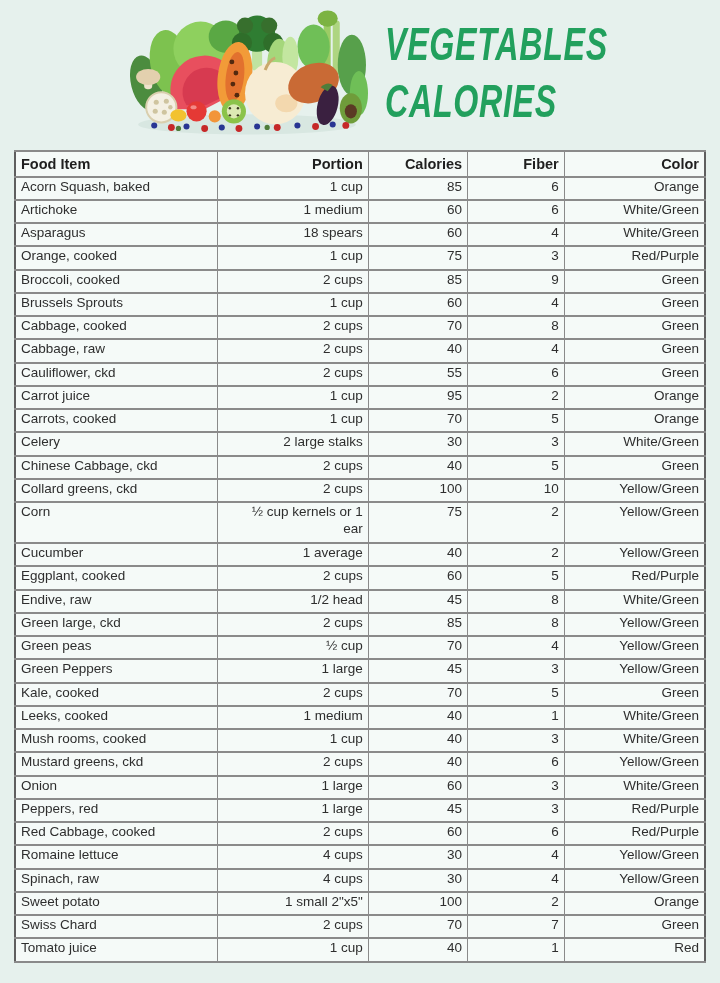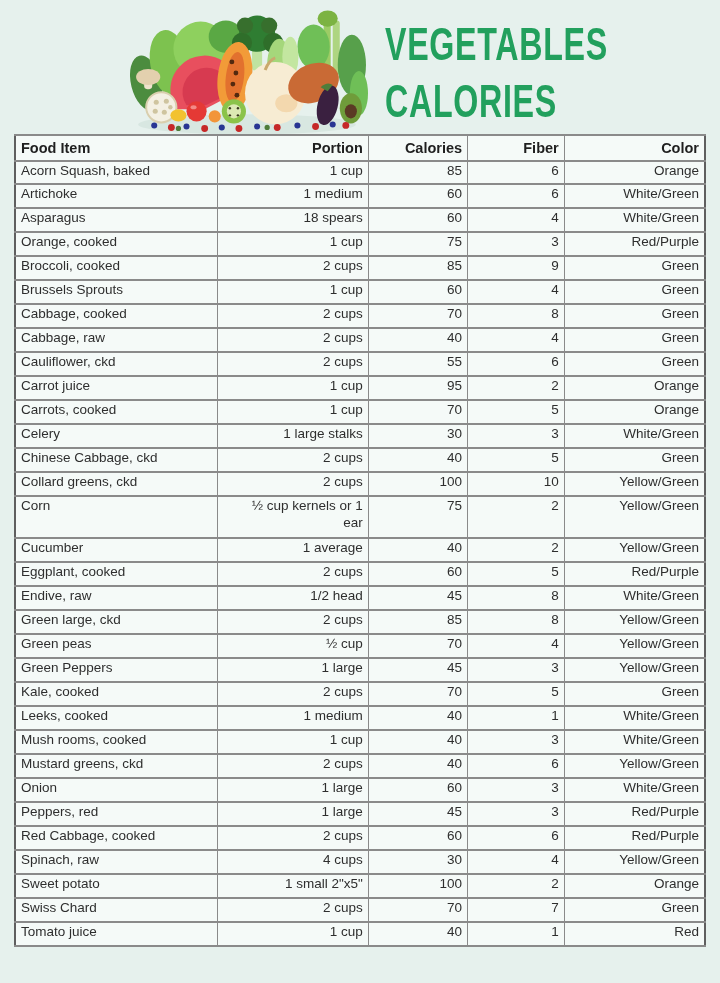--- a/index.html
+++ b/index.html
@@ -17,20 +17,21 @@
     width: 720px;
     height: 983px;
     background: #e6f1ed;
   }
   
   .hero {
     position: absolute;
     top: 0; left: 0;
     width: 664px;
     height: 150px;
+    font-style: italic;
   }
   .veg-illustration {
     position: absolute;
     left: 126px;
     top: 6px;
     width: 242px;
     height: 132px;
   }
   .title-block {
     position: absolute;
@@ -44,21 +45,21 @@
     font-size: 46px;
     line-height: 57px;
     font-weight: bold;
     letter-spacing: 1px;
     color: #22a05d;
   }
   
   table.cal-table {
     position: absolute;
     left: 14px;
-    top: 134px;
+    top: 150px;
     width: 692px;
     height: 813px;
     border-collapse: collapse;
     table-layout: fixed;
     background: #f5faf8;
     border: 2px solid #5f5f5f;
   }
   table.cal-table col.c0 { width: 29.3%; }
   table.cal-table col.c1 { width: 21.9%; }
   table.cal-table col.c2 { width: 14.4%; }
@@ -277,21 +278,21 @@
         </tr>
         <tr>
           <td class="al">Carrots, cooked</td>
           <td class="ar">1 cup</td>
           <td class="ar">70</td>
           <td class="ar">5</td>
           <td class="ar">Orange</td>
         </tr>
         <tr>
           <td class="al">Celery</td>
-          <td class="ar">1 large stalks</td>
+          <td class="ar">2 large stalks</td>
           <td class="ar">30</td>
           <td class="ar">3</td>
           <td class="ar">White/Green</td>
         </tr>
         <tr>
           <td class="al">Chinese Cabbage, ckd</td>
           <td class="ar">2 cups</td>
           <td class="ar">40</td>
           <td class="ar">5</td>
           <td class="ar">Green</td>
@@ -396,20 +397,27 @@
           <td class="ar">Red/Purple</td>
         </tr>
         <tr>
           <td class="al">Red Cabbage, cooked</td>
           <td class="ar">2 cups</td>
           <td class="ar">60</td>
           <td class="ar">6</td>
           <td class="ar">Red/Purple</td>
         </tr>
         <tr>
+          <td class="al">Romaine lettuce</td>
+          <td class="ar">4 cups</td>
+          <td class="ar">30</td>
+          <td class="ar">4</td>
+          <td class="ar">Yellow/Green</td>
+        </tr>
+        <tr>
           <td class="al">Spinach, raw</td>
           <td class="ar">4 cups</td>
           <td class="ar">30</td>
           <td class="ar">4</td>
           <td class="ar">Yellow/Green</td>
         </tr>
         <tr>
           <td class="al">Sweet potato</td>
           <td class="ar">1 small 2"x5"</td>
           <td class="ar">100</td>

